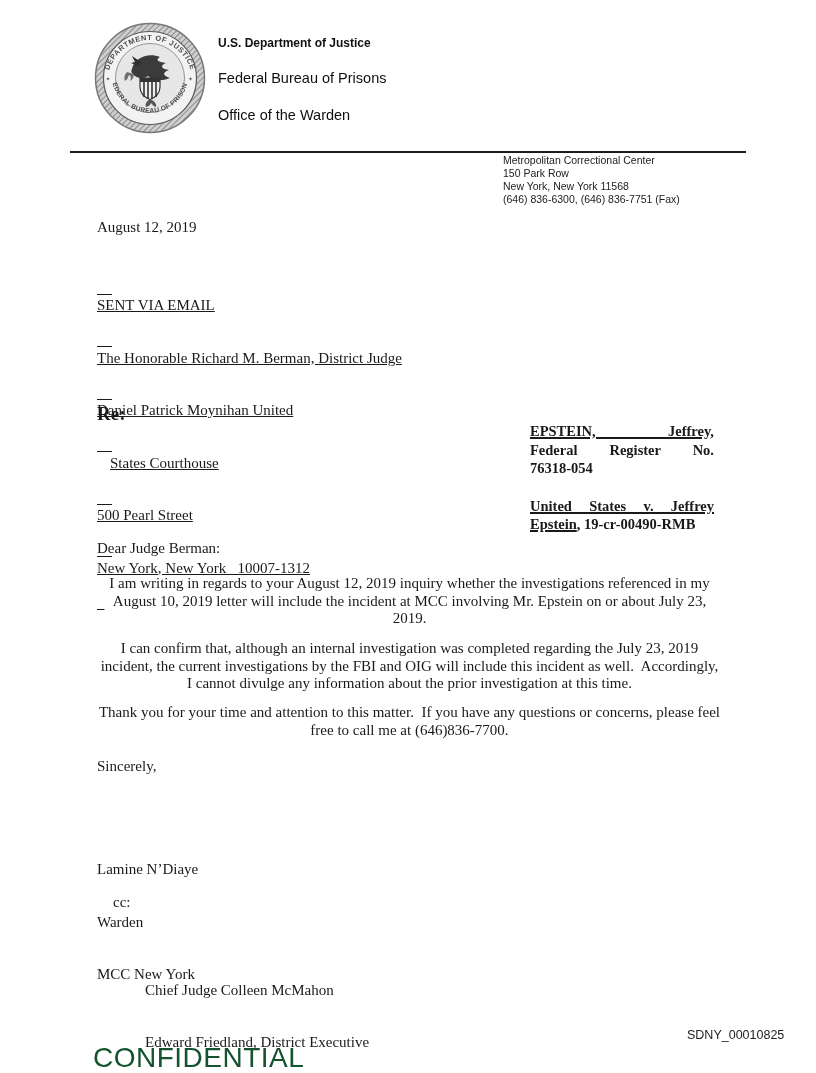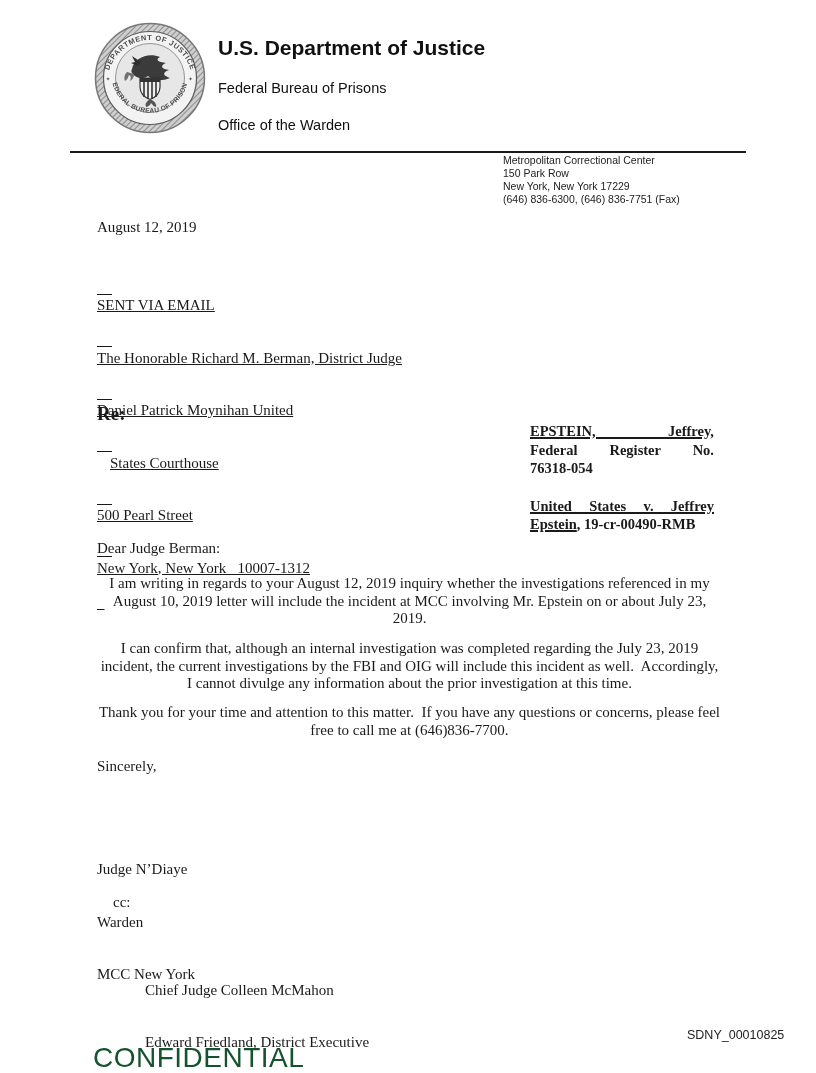--- a/index.html
+++ b/index.html
@@ -3,21 +3,21 @@
 <meta charset="utf-8">
 <style>
   html,body{margin:0;padding:0;background:#ffffff;}
   .page{
     position:relative;width:816px;height:1073px;background:#ffffff;
     font-family:"Liberation Serif",serif;color:#1a1a1a;overflow:hidden;
   }
   
   .seal{position:absolute;left:94px;top:22px;}
   .hdr{position:absolute;left:218px;top:36px;font-family:"Liberation Sans",sans-serif;color:#111;}
-  .hdr .agency{font-size:21px;font-weight:bold;margin-bottom:20px;}
+  .hdr .agency{font-size:12px;font-weight:bold;margin-bottom:20px;}
   .hdr .bureau{font-size:14.5px;margin-bottom:21px;}
   .hdr .office{font-size:14.5px;}
   .rule{position:absolute;left:70px;top:151px;width:676px;height:2px;background:#1a1a1a;}
   .facility{
     position:absolute;left:503px;top:154px;
     font-family:"Liberation Sans",sans-serif;font-size:10.5px;line-height:13px;color:#222;
   }
   
   .serifblock{position:absolute;font-size:15px;line-height:17.5px;white-space:pre-wrap;}
   .date{left:97px;top:219px;}
@@ -94,21 +94,21 @@
     <div class="agency">U.S. Department of Justice</div>
     <div class="bureau">Federal Bureau of Prisons</div>
     <div class="office">Office of the Warden</div>
   </div>
 
   <div class="rule"></div>
 
   <div class="facility">
     <div>Metropolitan Correctional Center</div>
     <div>150 Park Row</div>
-    <div>New York, New York 17229</div>
+    <div>New York, New York 11568</div>
     <div>(646) 836-6300, (646) 836-7751 (Fax)</div>
   </div>
 
   <div class="serifblock date">August 12, 2019</div>
 
   <div class="serifblock recipient">
     <div>SENT VIA EMAIL</div>
     <div>The Honorable Richard M. Berman, District Judge</div>
     <div>Daniel Patrick Moynihan United</div>
     <div class="indent">States Courthouse</div>
@@ -128,21 +128,21 @@
   </div>
 
   <div class="serifblock salutation">Dear Judge Berman:</div>
   <div class="serifblock para p1">I am writing in regards to your August 12, 2019 inquiry whether the investigations referenced in my August 10, 2019 letter will include the incident at MCC involving Mr. Epstein on or about July 23, 2019.</div>
   <div class="serifblock para p2">I can confirm that, although an internal investigation was completed regarding the July 23, 2019 incident, the current investigations by the FBI and OIG will include this incident as well.  Accordingly, I cannot divulge any information about the prior investigation at this time.</div>
   <div class="serifblock para p3">Thank you for your time and attention to this matter.  If you have any questions or concerns, please feel free to call me at (646)836-7700.</div>
 
   <div class="serifblock closing">Sincerely,</div>
 
   <div class="serifblock signature">
-    <div>Judge N’Diaye</div>
+    <div>Lamine N’Diaye</div>
     <div>Warden</div>
     <div>MCC New York</div>
   </div>
 
   <div class="serifblock cc-row">
     <span class="cc-label">cc:</span>
     <div class="cc-lines">
       <div>Chief Judge Colleen McMahon</div>
       <div>Edward Friedland, District Executive</div>
       

